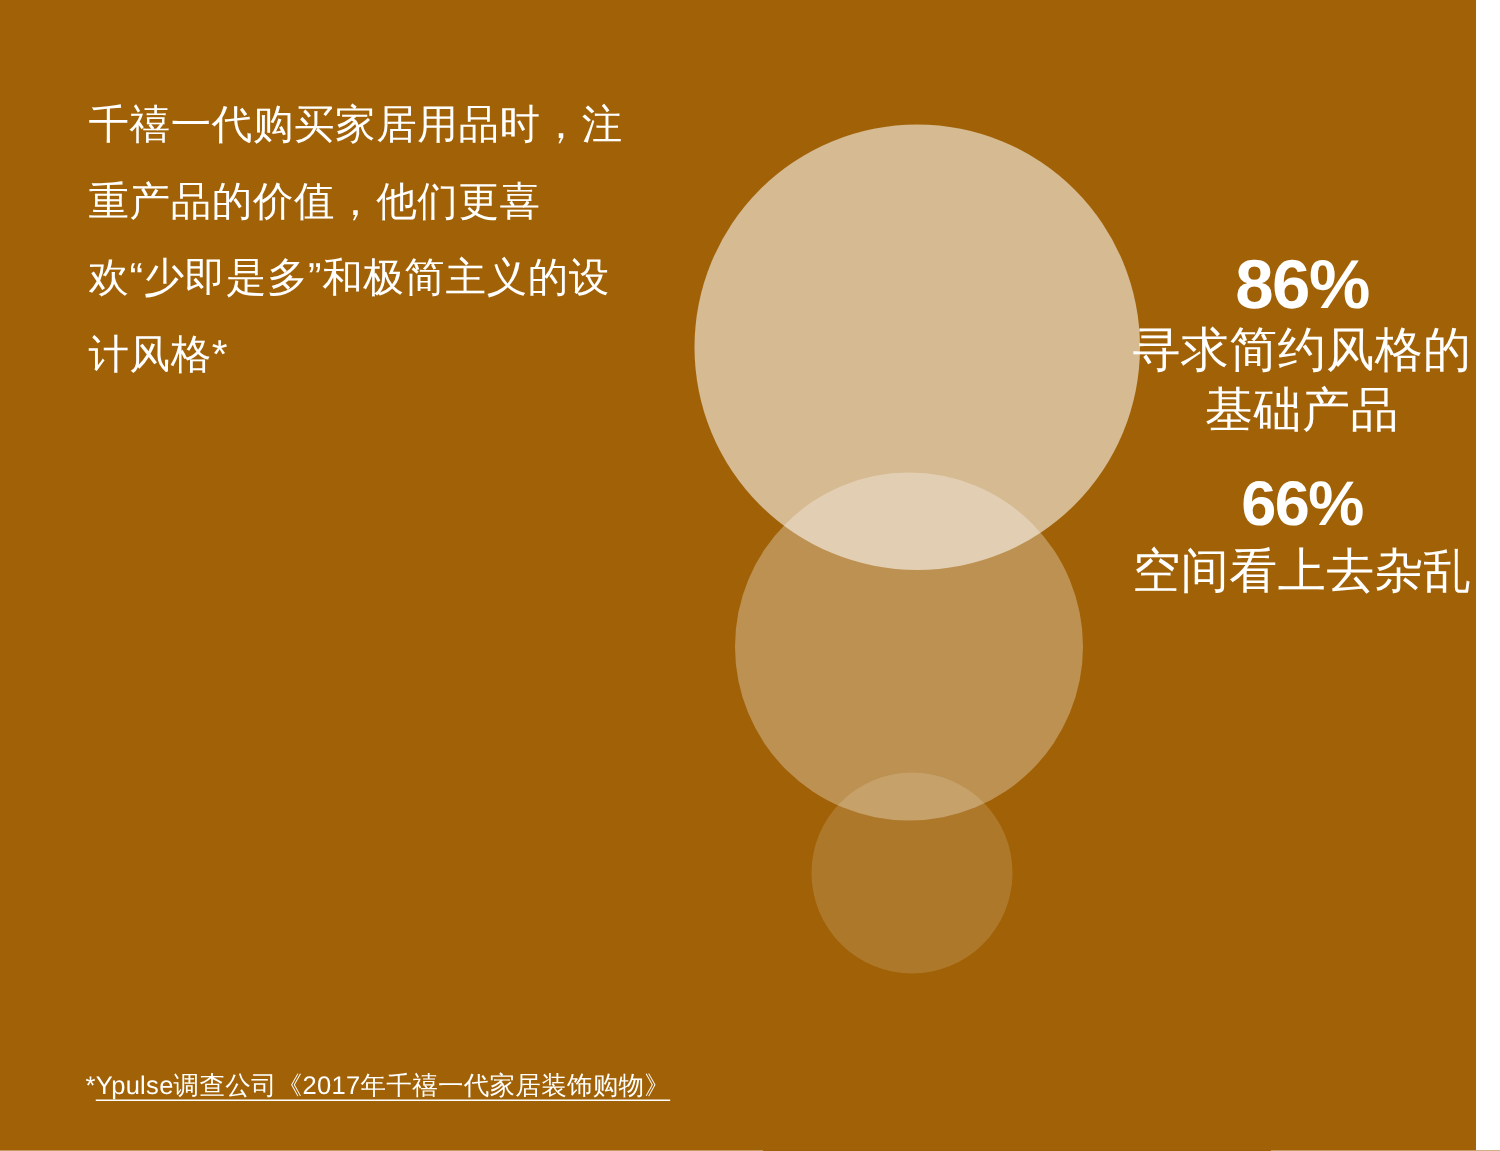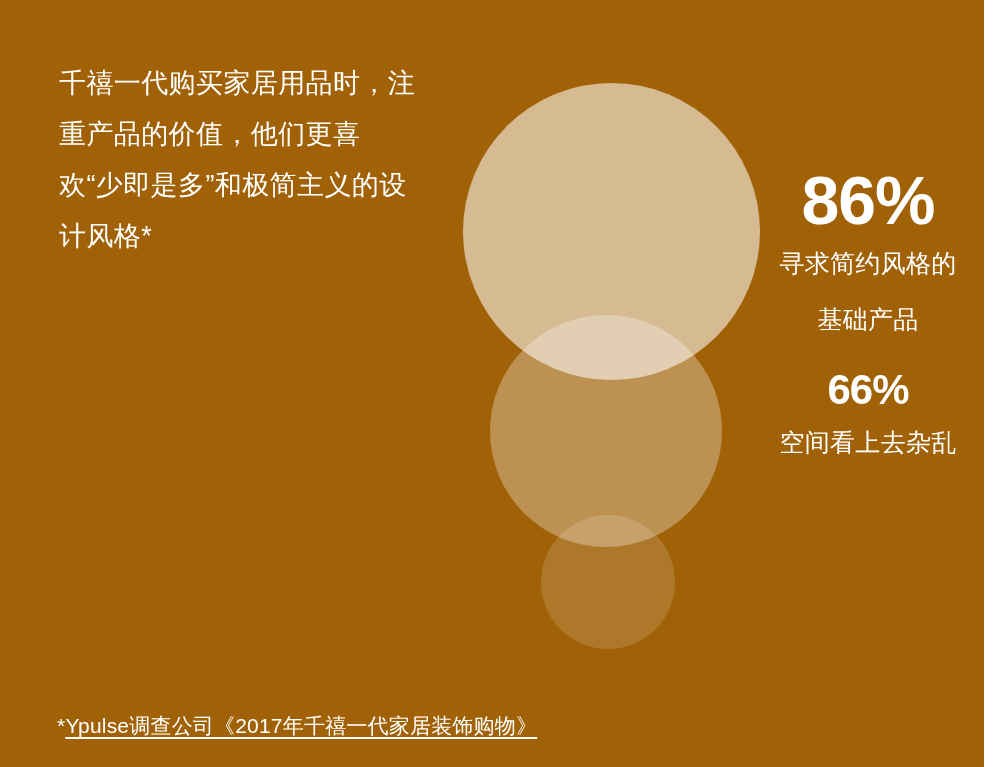--- a/index.html
+++ b/index.html
@@ -81,43 +81,43 @@
   }
   .stat-item {
     margin-bottom: 2px;
   }
   .stat-value {
     font-weight: bold;
     line-height: 1.02;
     letter-spacing: -1px;
   }
   .stat-label {
-    font-size: 25px;
-    line-height: 56px;
+    font-size: 32px;
+    line-height: 40px;
     letter-spacing: 0.3px;
     white-space: pre-line;
     text-align: center;
   }
-  .stat-86 .stat-value { font-size: 68px; }
+  .stat-86 .stat-value { font-size: 46px; }
   .stat-66 .stat-value { font-size: 42px; }
   .stat-50 .stat-value { font-size: 50px; }
 
   .stat-86 { margin-bottom: 22px; }
   .stat-66 { margin-bottom: 40px; }
 
   .stat-66 .stat-value { margin-bottom: 2px; }
   .stat-50 .stat-value { margin-bottom: 4px; }
 
   
   .footnote {
     position: absolute;
     left: 57px;
     top: 712px;
     color: #ffffff;
-    font-size: 21px;
+    font-size: 17px;
     letter-spacing: 0.2px;
     white-space: nowrap;
   }
   .footnote-mark {
     text-decoration: none;
   }
   .footnote-source {
     text-decoration: underline;
     text-underline-offset: 4px;
   }

